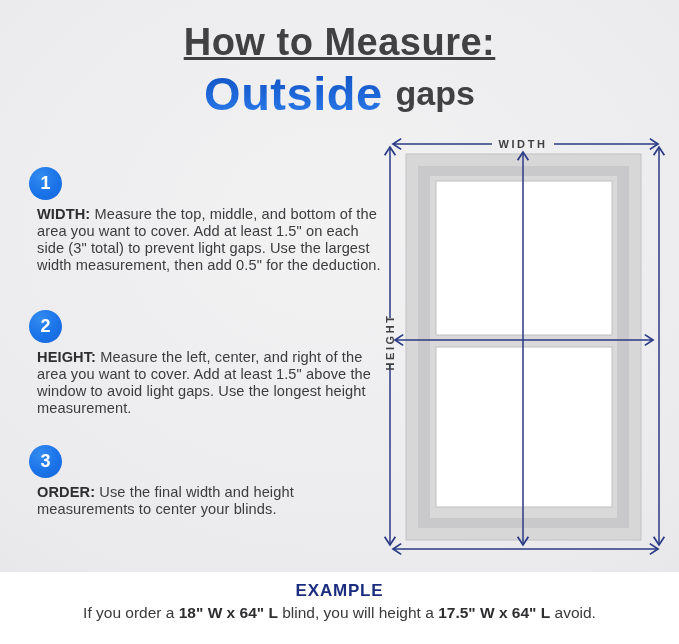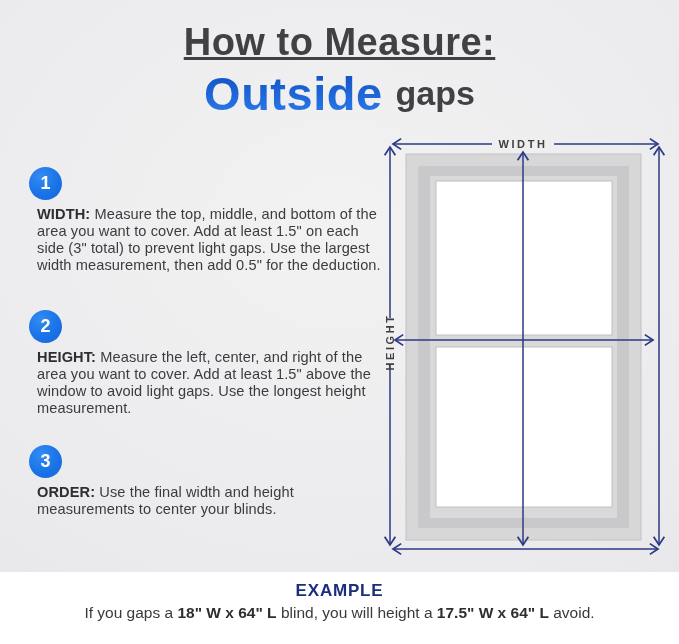--- a/index.html
+++ b/index.html
@@ -117,15 +117,15 @@
         <line x1="13" y1="413" x2="278" y2="413" marker-start="url(#ah)" marker-end="url(#ah)"></line>
       </g>
 
       <text class="diag-label" x="143" y="12" text-anchor="middle">WIDTH</text>
       <text class="diag-label" x="10" y="210" text-anchor="middle" transform="rotate(-90 10 206)">HEIGHT</text>
     </svg>
   </div>
 
   <div class="footer">
     <div class="example-heading">EXAMPLE</div>
-    <div class="example-line"><span>If you gaps a </span><span class="b">18" W x 64" L</span><span> blind, you will height a </span><span class="b">17.5" W x 64" L</span><span> avoid.</span></div>
+    <div class="example-line"><span>If you order a </span><span class="b">18" W x 64" L</span><span> blind, you will height a </span><span class="b">17.5" W x 64" L</span><span> avoid.</span></div>
   </div>
 </div>
 
 </body></html>

